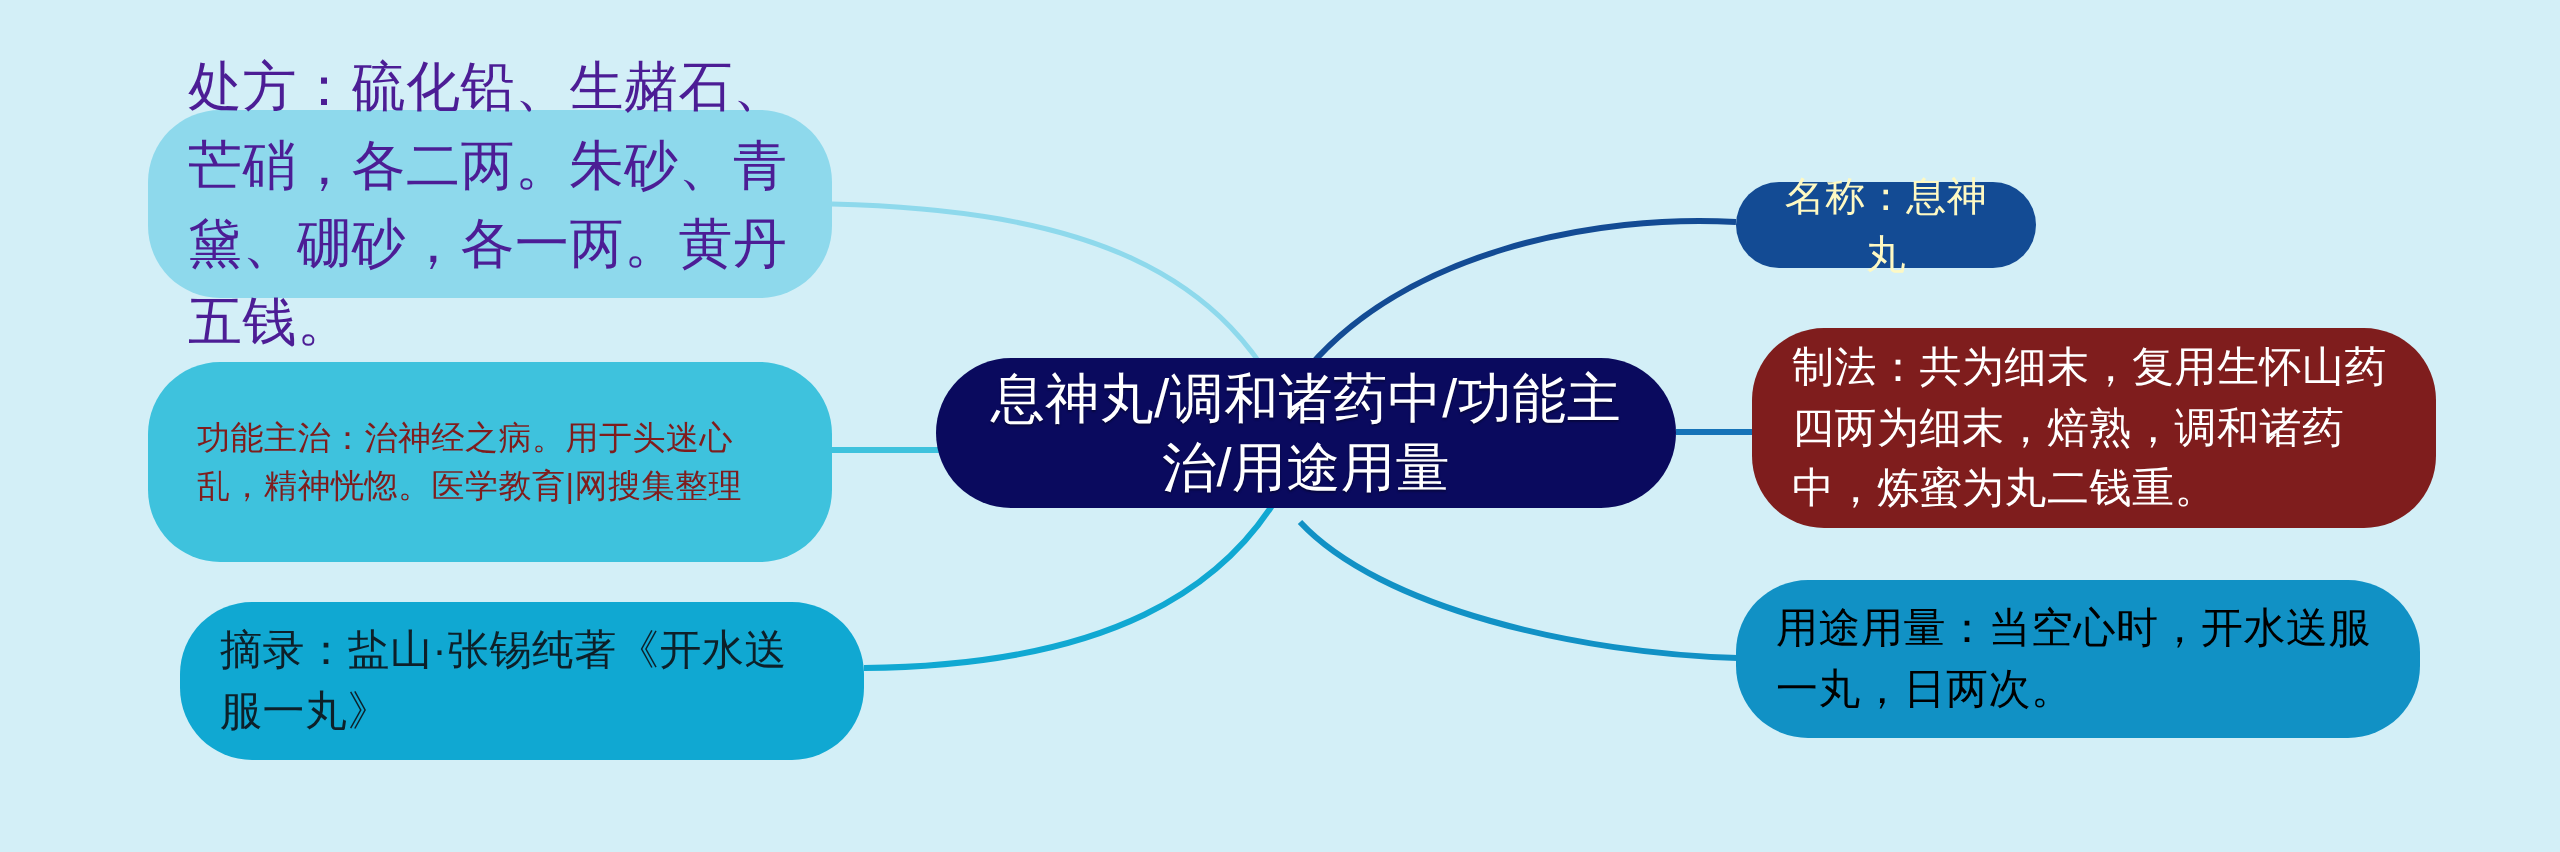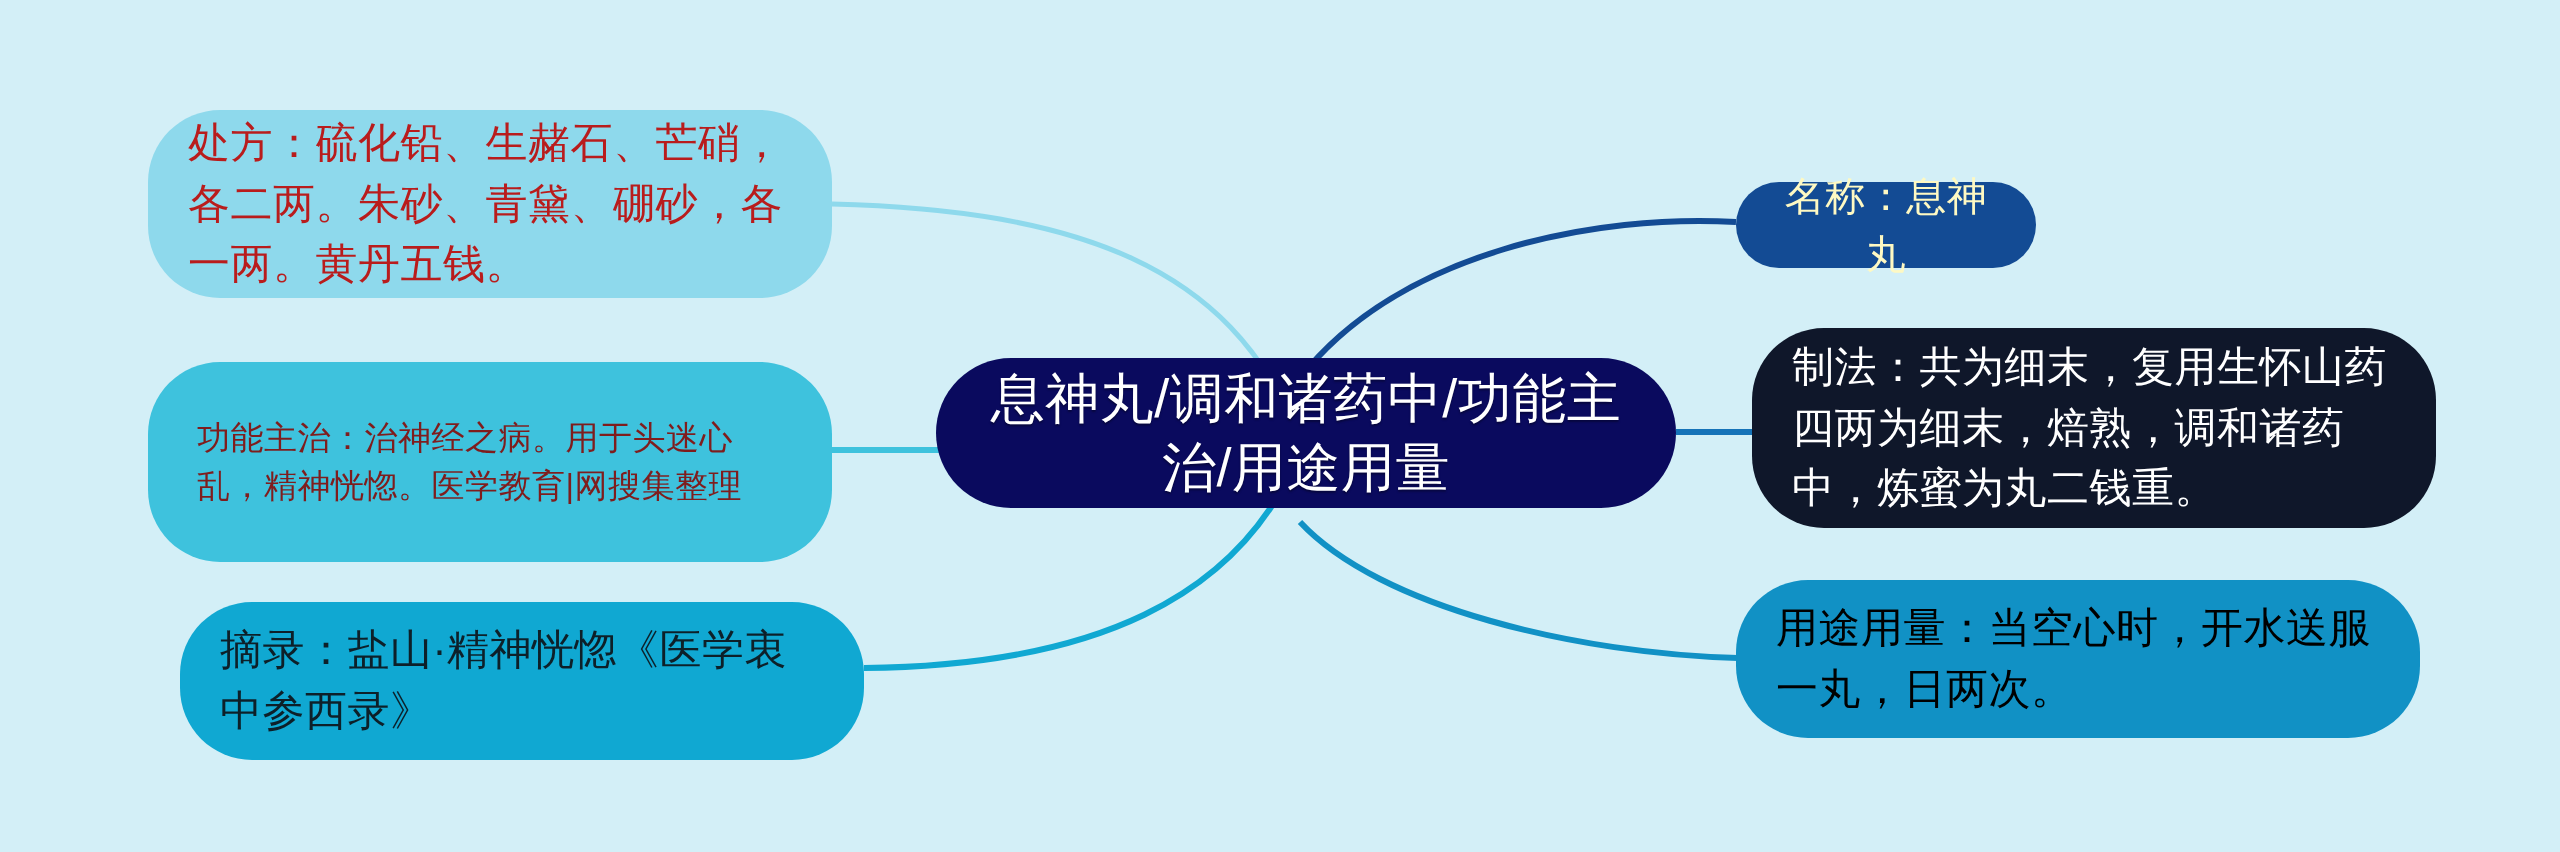--- a/index.html
+++ b/index.html
@@ -45,21 +45,21 @@
     line-height:1.28;
     font-weight:400;
     text-shadow:0 2px 2px rgba(0,0,0,.35);
   }
 
   
   #node-prescription{
     left:148px;top:110px;width:684px;height:188px;
     background:#8ed9ec;border-radius:72px;
   }
-  #node-prescription .txt{color:#b91c1c;font-size:42px;}
+  #node-prescription .txt{color:#4c1d95;font-size:54px;}
 
   #node-indications{
     left:148px;top:362px;width:684px;height:200px;
     background:#3ec2dd;border-radius:72px;
   }
   #node-indications .txt{color:#7f1d1d;font-size:33px;margin-left:9px;}
 
   #node-source{
     left:180px;top:602px;width:684px;height:158px;
     background:#10a8d2;border-radius:72px;
@@ -69,21 +69,21 @@
   
   #node-name{
     left:1736px;top:182px;width:300px;height:86px;
     background:#134b94;border-radius:52px;
     justify-content:center;padding:14px 30px;
   }
   #node-name .txt{color:#fef9c3;font-size:40px;text-align:center;}
 
   #node-preparation{
     left:1752px;top:328px;width:684px;height:200px;
-    background:#0f172a;border-radius:72px;
+    background:#7f1d1d;border-radius:72px;
   }
   #node-preparation .txt{color:#ffffff;font-size:42px;}
 
   #node-dosage{
     left:1736px;top:580px;width:684px;height:158px;
     background:#1191c5;border-radius:72px;
   }
   #node-dosage .txt{color:#000000;font-size:42px;}
 </style>
 </head>
@@ -112,21 +112,21 @@
 
   <div class="node" id="node-prescription">
     <span class="txt">处方：硫化铅、生赭石、芒硝，各二两。朱砂、青黛、硼砂，各一两。黄丹五钱。</span>
   </div>
 
   <div class="node" id="node-indications">
     <span class="txt">功能主治：治神经之病。用于头迷心乱，精神恍惚。医学教育|网搜集整理</span>
   </div>
 
   <div class="node" id="node-source">
-    <span class="txt">摘录：盐山·精神恍惚《医学衷中参西录》</span>
+    <span class="txt">摘录：盐山·张锡纯著《开水送服一丸》</span>
   </div>
 
   <div class="node" id="node-name">
     <span class="txt">名称：息神丸</span>
   </div>
 
   <div class="node" id="node-preparation">
     <span class="txt">制法：共为细末，复用生怀山药四两为细末，焙熟，调和诸药中，炼蜜为丸二钱重。</span>
   </div>
 

